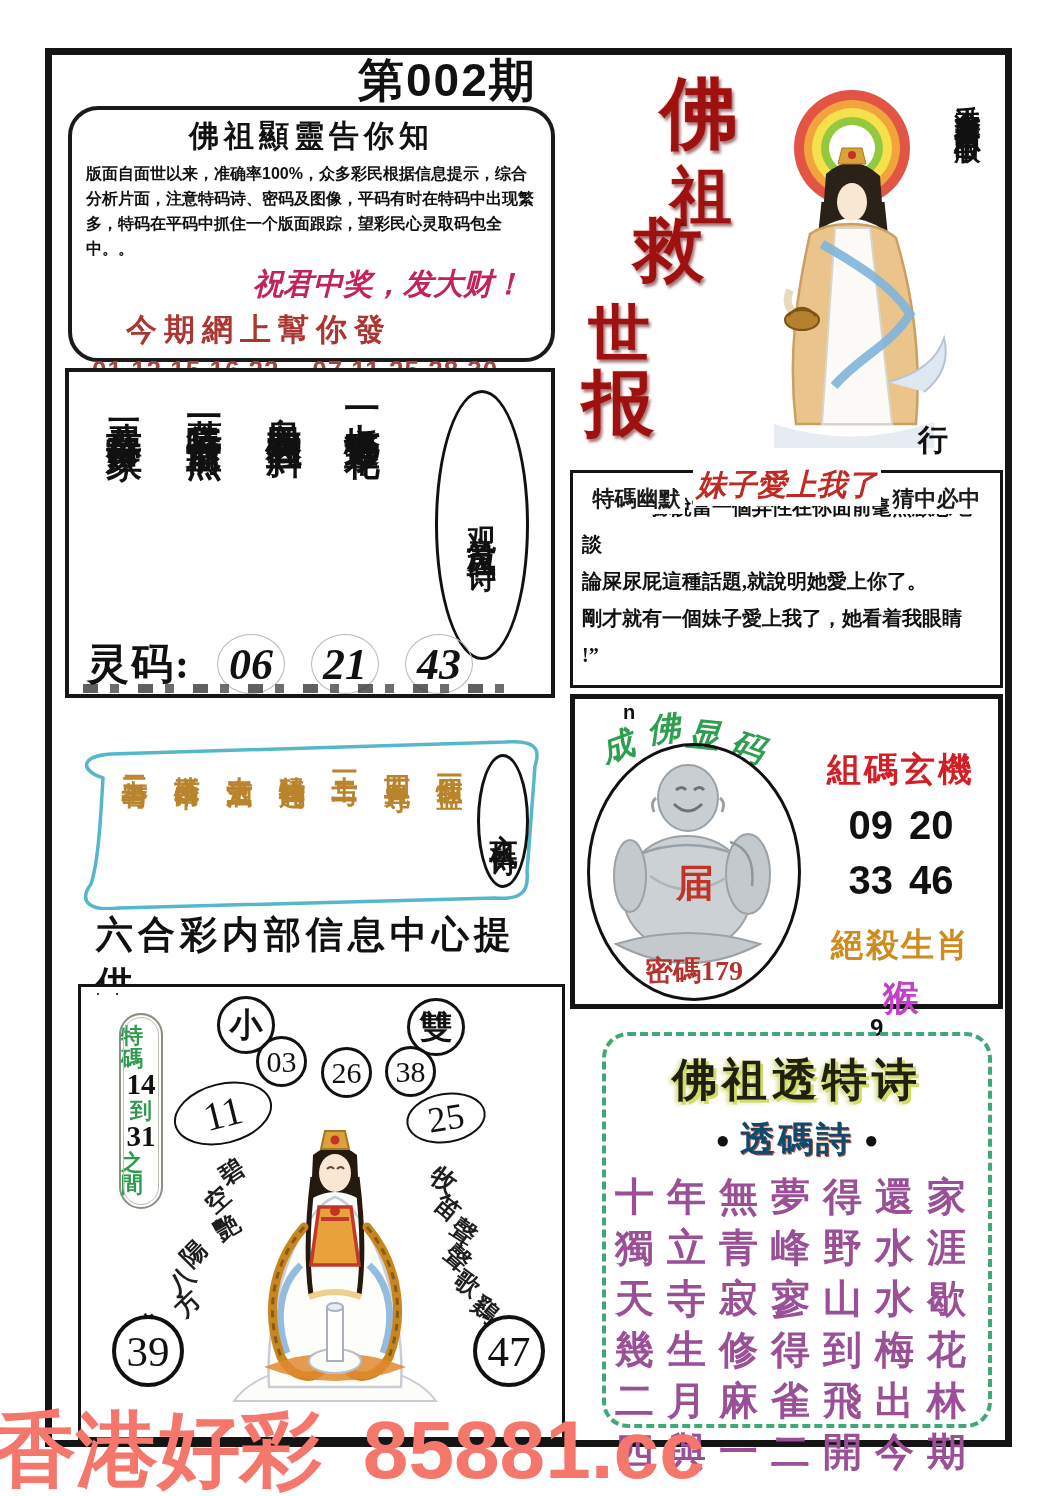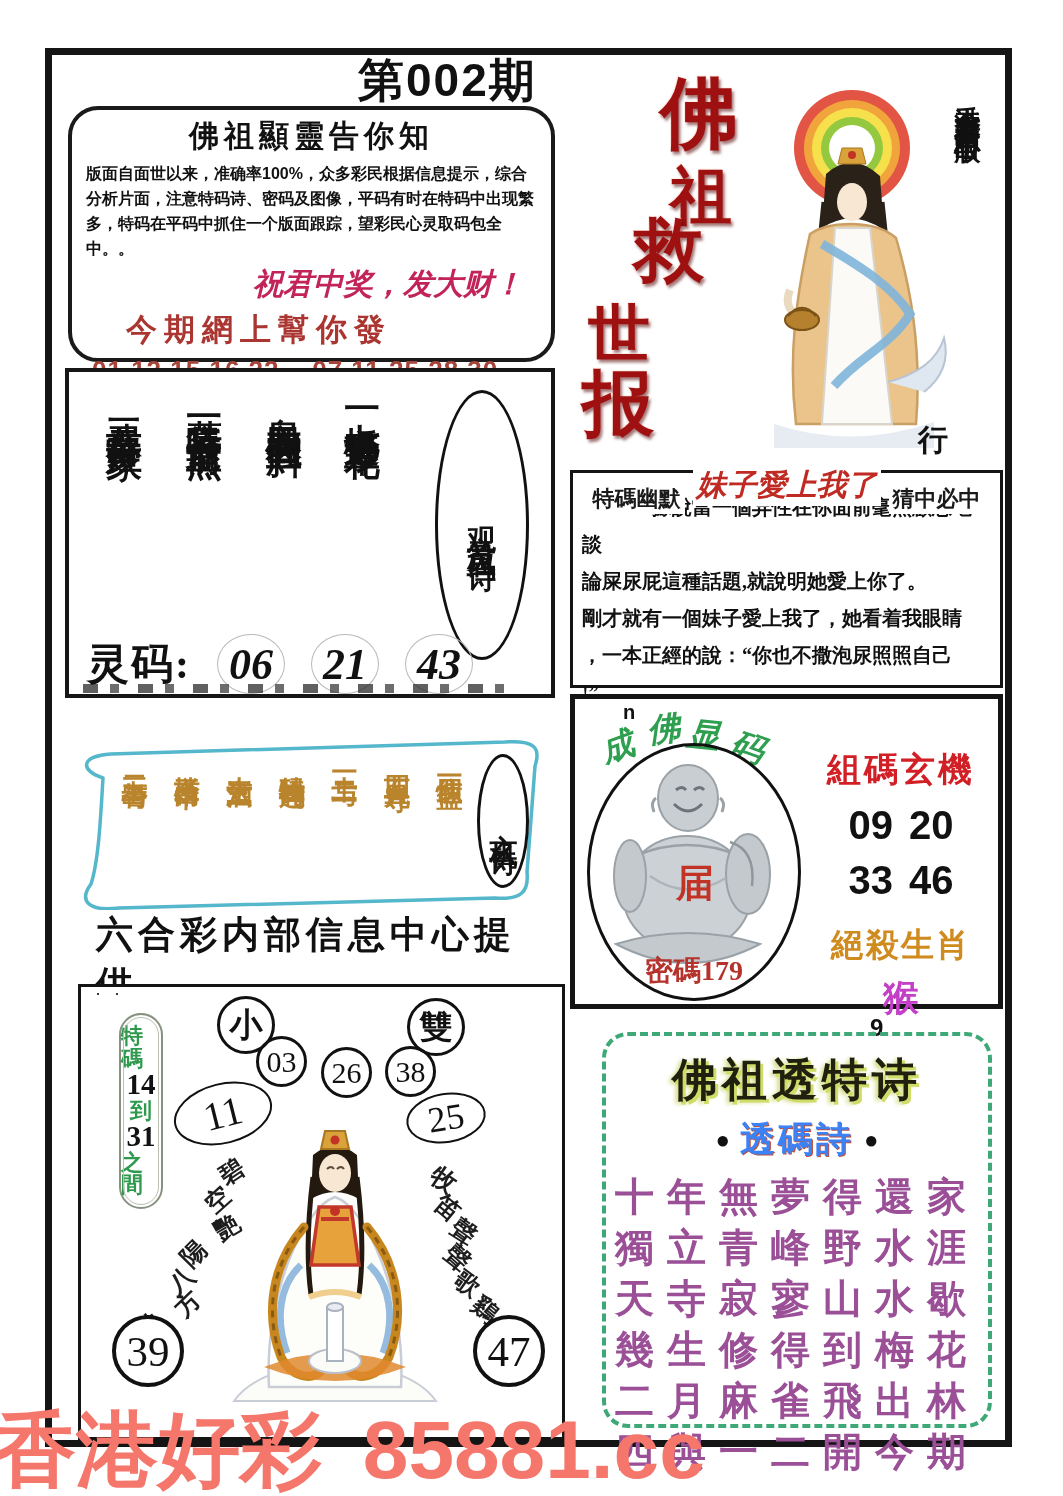--- a/index.html
+++ b/index.html
@@ -103,21 +103,21 @@
   .c47{left:392px;top:328px;width:64px;height:64px;font-size:43px;border-width:4px;background:#fff;}
   .dchar{position:absolute;font-size:25px;font-weight:700;font-family:"Liberation Serif",serif;color:#1d1d1d;}
 
   
   .tbox{left:602px;top:1032px;width:390px;height:396px;border:4px dashed #3fa877;border-radius:26px;box-sizing:border-box;text-align:center;}
   .stray9{left:870px;top:1014px;font-size:24px;font-weight:600;}
   .ttitle{margin-top:14px;font-size:45px;font-weight:900;letter-spacing:5px;color:#20200f;font-family:"Liberation Serif",serif;
           text-shadow:3px 3px 0 #cfdd68,-2px 2px 5px #c2cf5e;}
   .tsub{margin-top:6px;display:flex;align-items:center;justify-content:center;gap:10px;}
   .tsub .dot{font-size:24px;color:#111;}
-  .tsub .st{font-size:35px;font-weight:900;color:#3b82f6;letter-spacing:3px;font-family:"Liberation Serif",serif;text-shadow:1px 1px 0 #c0523d;}
+  .tsub .st{font-size:35px;font-weight:900;color:#0c4a6e;letter-spacing:3px;font-family:"Liberation Serif",serif;text-shadow:1px 1px 0 #c0523d;}
   .trow{font-size:39px;font-weight:700;color:#9a4f97;letter-spacing:13px;line-height:51px;font-family:"Liberation Serif",serif;white-space:nowrap;}
   .trows{margin-top:8px;}
 
   
   .watermark{left:-6px;top:1396px;font-size:82px;font-weight:900;color:#f5776c;letter-spacing:0px;white-space:nowrap;z-index:30;word-spacing:18px;}
 </style>
 </head>
 <body>
 
 <div class="page">
@@ -192,21 +192,20 @@
   <div class="abs humor">
     <div class="humor-head">
       <span class="hh hh-side">特碼幽默</span>
       <span class="hh hh-red">妹子愛上我了</span>
       <span class="hh hh-side">猜中必中</span>
     </div>
     <div class="humor-body">
       <div class="ind">據說當一個异性在你面前毫無顧忌地談</div>
       <div>論屎尿屁這種話題,就說明她愛上你了。</div>
       <div>剛才就有一個妹子愛上我了，她看着我眼睛</div>
-      <div>，一本正經的說：“你也不撒泡尿照照自己</div>
       <div>!”</div>
     </div>
   </div>
 
   <div class="abs bbox">
     <span class="strayn">n</span>
     <span class="gscript gs0">成</span>
     <span class="gscript gs1">佛</span>
     <span class="gscript gs2">显</span>
     <span class="gscript gs3">码</span>

